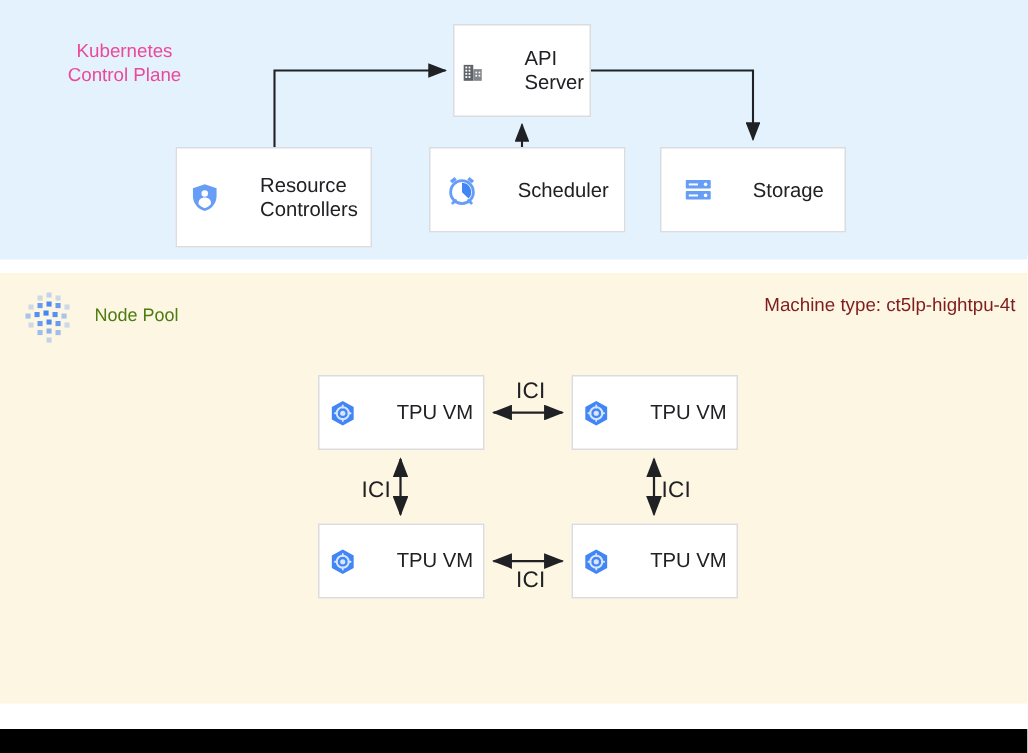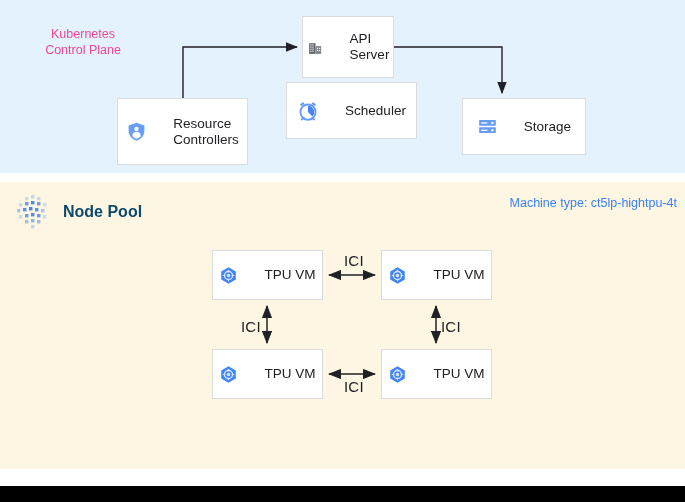--- a/index.html
+++ b/index.html
@@ -50,32 +50,31 @@
     font-size: 12.5px;
     line-height: 16px;
     color: #ec4899;
     text-align: center;
     white-space: pre-line;
   }
   #node-pool-label {
     position: absolute;
     left: 63px;
     top: 203px;
-    font-size: 16px;
-    color: #0c4a6e;
+    font-size: 12px;
+    color: #4d7c0f;
     white-space: nowrap;
-    font-weight: bold;
   }
   #machine-info {
     position: absolute;
     right: 8px;
     top: 195px;
     font-size: 12.5px;
     line-height: 17px;
-    color: #3b82f6;
+    color: #7f1d1d;
     text-align: right;
   }
 
   
   .node-box {
     position: absolute;
     background: #ffffff;
     border: 1px solid #dadce0;
     box-sizing: border-box;
     display: flex;
@@ -90,22 +89,22 @@
     white-space: pre-line;
   }
   .node-icon {
     flex: 0 0 auto;
     display: block;
   }
 
   
   #api-server-box      { left: 302px; top: 16px;  width: 92px;  height: 62px; }
   #resource-ctrl-box   { left: 117px; top: 98px;  width: 131px; height: 67px; }
-  #scheduler-box       { left: 286px; top: 82px;  width: 131px; height: 57px; }
-  #storage-box         { left: 440px; top: 98px;  width: 124px; height: 57px; margin-left: 22px; }
+  #scheduler-box       { left: 286px; top: 98px;  width: 131px; height: 57px; }
+  #storage-box         { left: 440px; top: 98px;  width: 124px; height: 57px; }
 
   
   #tpu-vm-1 { left: 212px; top: 250px; width: 111px; height: 50px; }
   #tpu-vm-2 { left: 381px; top: 250px; width: 111px; height: 50px; }
   #tpu-vm-3 { left: 212px; top: 349px; width: 111px; height: 50px; }
   #tpu-vm-4 { left: 381px; top: 349px; width: 111px; height: 50px; }
 
   
   .conn-layer {
     position: absolute;

